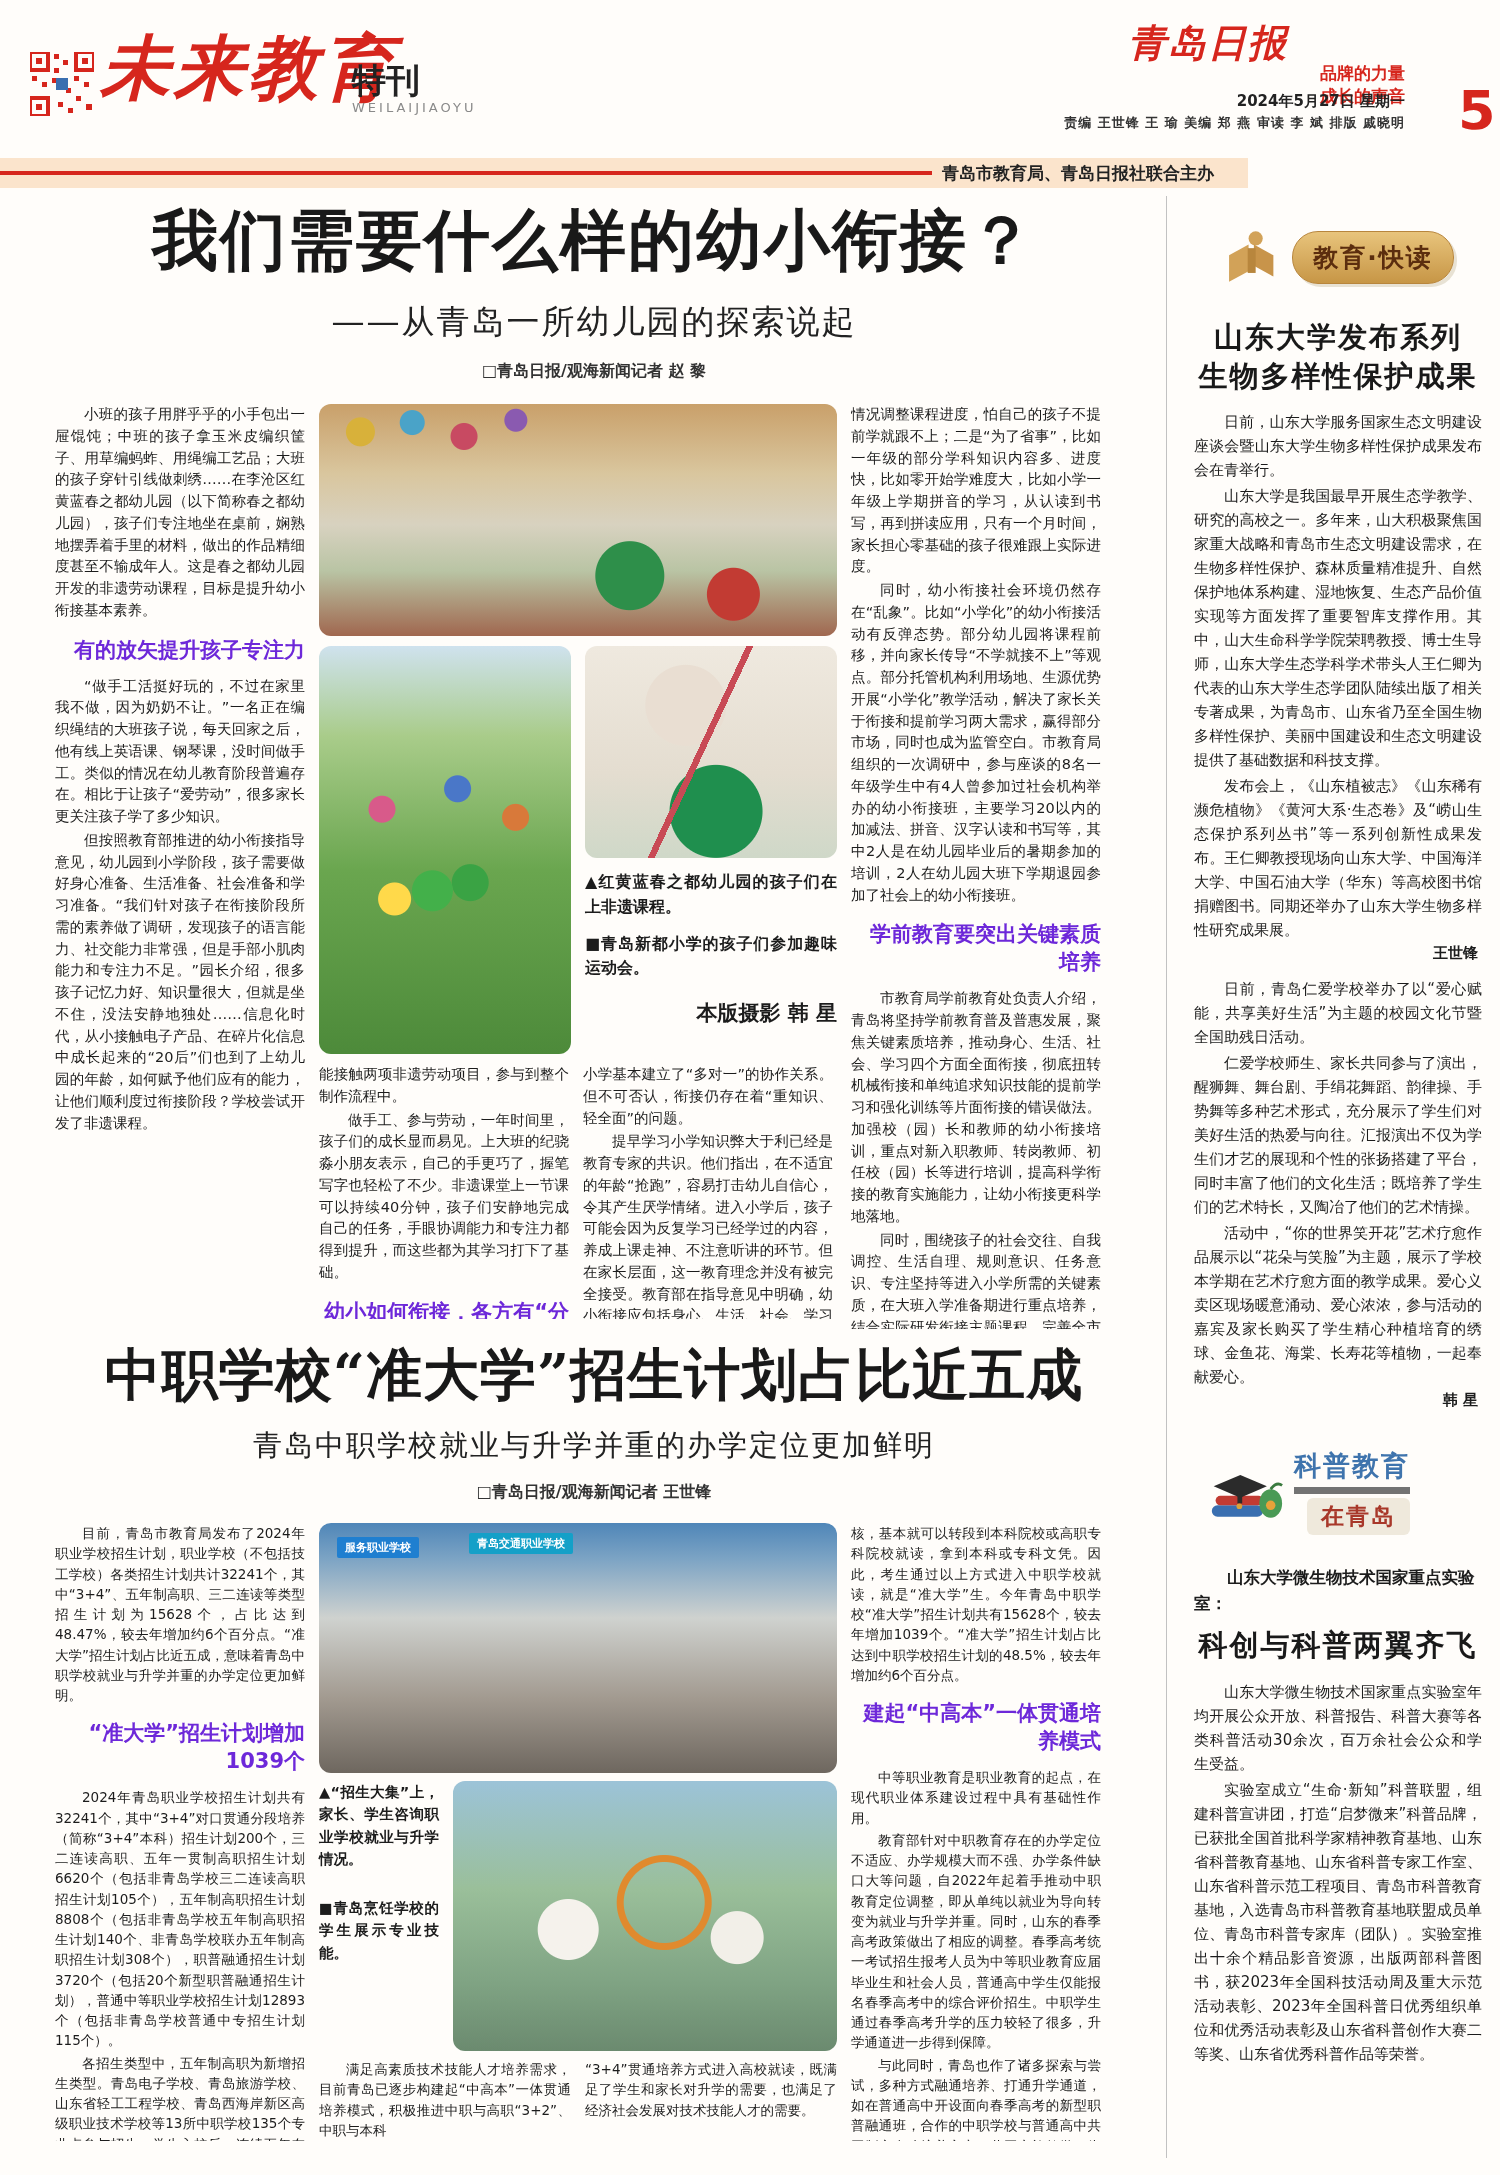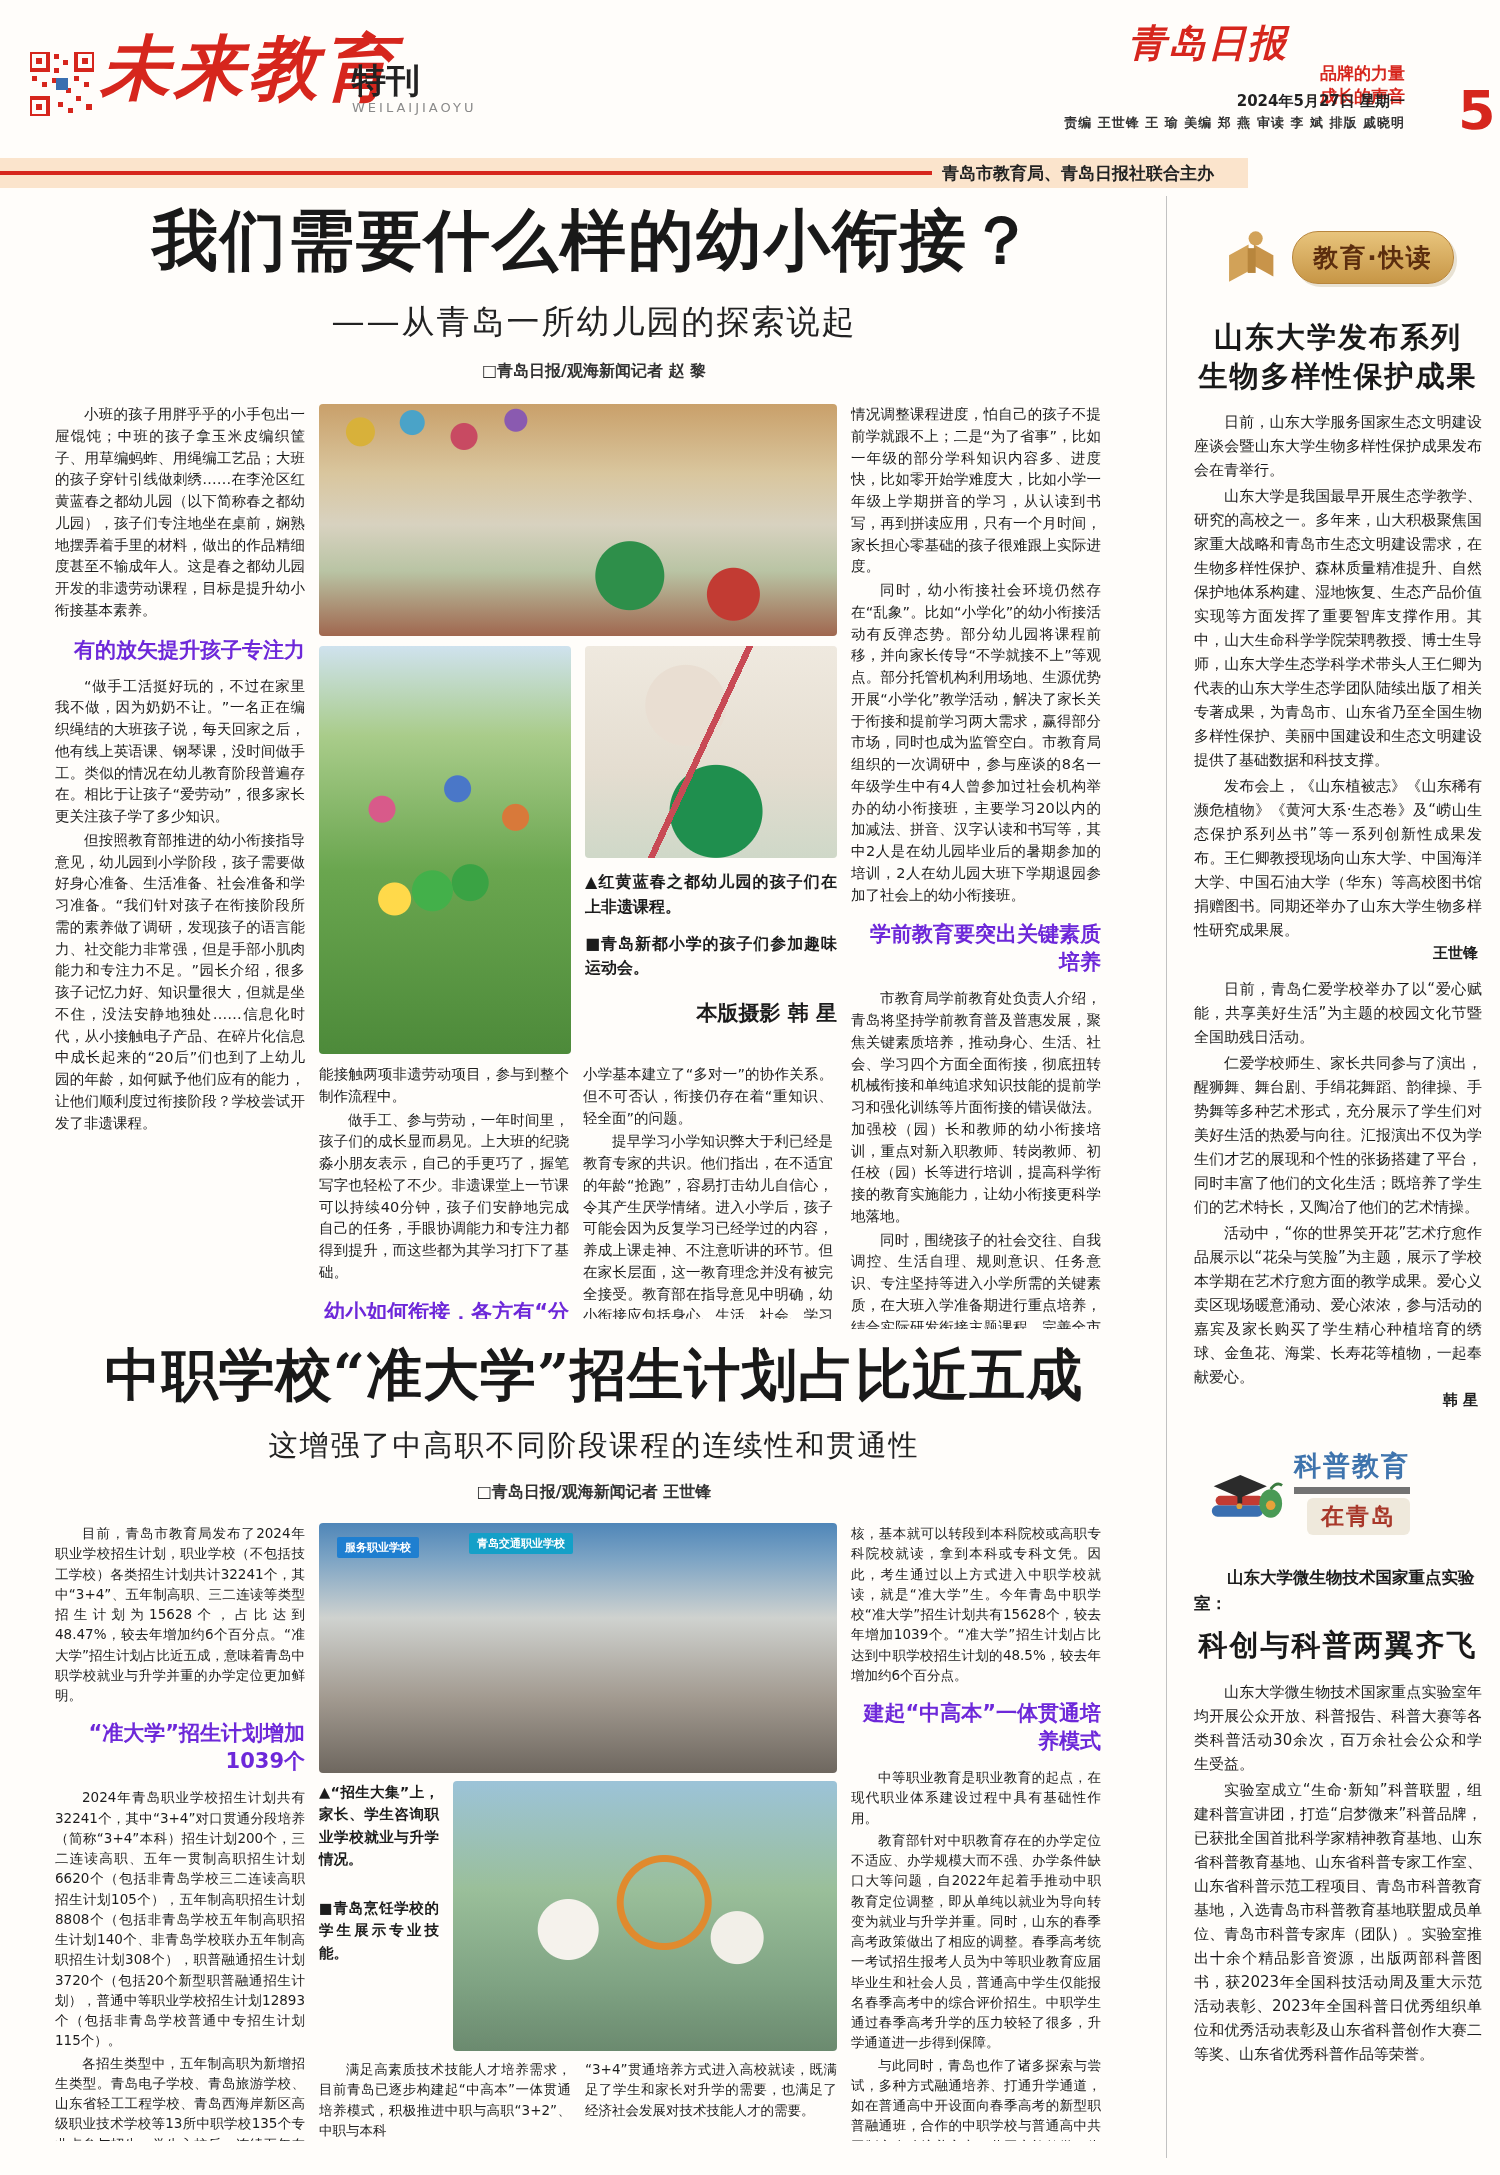--- a/index.html
+++ b/index.html
@@ -38,21 +38,21 @@
   .lead-art { position:absolute; left:55px; top:196px; width:1078px; }
   .lead-art h1 { font-size:66px; font-weight:bold; text-align:center; letter-spacing:2px; color:#191919; }
   .lead-art .sub { font-size:33px; text-align:center; margin-top:14px; color:#222; letter-spacing:2px; }
   .byline { font-size:16px; text-align:center; margin-top:16px; font-weight:bold; color:#333; }
   .cols { display:flex; gap:14px; margin-top:22px; height:925px; overflow:hidden; }
   .c250 { width:250px; font-size:14.5px; overflow:hidden; }
   .mid { width:518px; display:flex; flex-direction:column; gap:10px; }
   .mid-row { display:flex; gap:14px; }
   .mid-text { display:flex; gap:14px; height:255px; overflow:hidden; }
 
-  .photo { border-radius:4px;padding-left:29px; }
+  .photo { border-radius:12px;padding-left:29px; }
   .photo-a { width:518px; height:232px; background:
       radial-gradient(circle at 8% 12%, #d8b13a 0 14px, transparent 15px),
       radial-gradient(circle at 18% 8%, #4aa3c8 0 12px, transparent 13px),
       radial-gradient(circle at 28% 14%, #c84a62 0 13px, transparent 14px),
       radial-gradient(circle at 38% 7%, #8a5ab0 0 11px, transparent 12px),
       radial-gradient(circle at 60% 74%, #2e8f4a 0 34px, transparent 35px),
       radial-gradient(circle at 80% 82%, #c23b33 0 26px, transparent 27px),
       linear-gradient(180deg,#c9a06a 0%,#d9c69e 30%,#d8d2c0 52%,#b9c4a4 72%,#a0674f 100%); }
   .photo-c { width:252px; height:408px; background:
       radial-gradient(circle at 30% 62%, #ffd94a 0 16px, transparent 17px),
@@ -207,21 +207,21 @@
       <div>
           <p class="para">市教育局学前教育处负责人介绍，青岛将坚持学前教育普及普惠发展，聚焦关键素质培养，推动身心、生活、社会、学习四个方面全面衔接，彻底扭转机械衔接和单纯追求知识技能的提前学习和强化训练等片面衔接的错误做法。加强校（园）长和教师的幼小衔接培训，重点对新入职教师、转岗教师、初任校（园）长等进行培训，提高科学衔接的教育实施能力，让幼小衔接更科学地落地。</p>
           <p class="para">同时，围绕孩子的社会交往、自我调控、生活自理、规则意识、任务意识、专注坚持等进入小学所需的关键素质，在大班入学准备期进行重点培养，结合实际研发衔接主题课程。完善全市衔接精品课程评选和成果推广机制，邀请相关专家，对部分优秀课程进行打磨提升，大力推广使用，让精品课程“活起来”“亮起来”“用起来”，让关键素质培养通过课程落地见效。</p>
         </div>
     </div>
   </div>
 </div>
 
 <div class="second-art">
   <h1 class="serif">中职学校“准大学”招生计划占比近五成</h1>
-  <div class="sub serif">这增强了中高职不同阶段课程的连续性和贯通性</div>
+  <div class="sub serif">青岛中职学校就业与升学并重的办学定位更加鲜明</div>
   <div class="byline">□青岛日报/观海新闻记者  王世锋</div>
   <div class="cols2">
     <div class="c250s">
       <div>
           <p class="para">目前，青岛市教育局发布了2024年职业学校招生计划，职业学校（不包括技工学校）各类招生计划共计32241个，其中“3+4”、五年制高职、三二连读等类型招生计划为15628个，占比达到48.47%，较去年增加约6个百分点。“准大学”招生计划占比近五成，意味着青岛中职学校就业与升学并重的办学定位更加鲜明。</p>
         </div>
       <h3 class="col-subhead">“准大学”招生计划增加1039个</h3>
       <div>
           <p class="para">2024年青岛职业学校招生计划共有32241个，其中“3+4”对口贯通分段培养（简称“3+4”本科）招生计划200个，三二连读高职、五年一贯制高职招生计划6620个（包括非青岛学校三二连读高职招生计划105个），五年制高职招生计划8808个（包括非青岛学校五年制高职招生计划140个、非青岛学校联办五年制高职招生计划308个），职普融通招生计划3720个（包括20个新型职普融通招生计划），普通中等职业学校招生计划12893个（包括非青岛学校普通中专招生计划115个）。</p>
           <p class="para">各招生类型中，五年制高职为新增招生类型。青岛电子学校、青岛旅游学校、山东省轻工工程学校、青岛西海岸新区高级职业技术学校等13所中职学校135个专业点参与招生。学生入校后，连续五年在中职学校就读，达到毕业要求后，由合作高职院校颁发五年制高职毕业证书。期间，高职院校全程参与制定人才培养方案、设计课程体系、加强专业建设，并安排教师交流。这增强了中高职不同阶段课程的连续性和贯通性，也有助于提升学生的综合素质和专业技能水平。</p>

